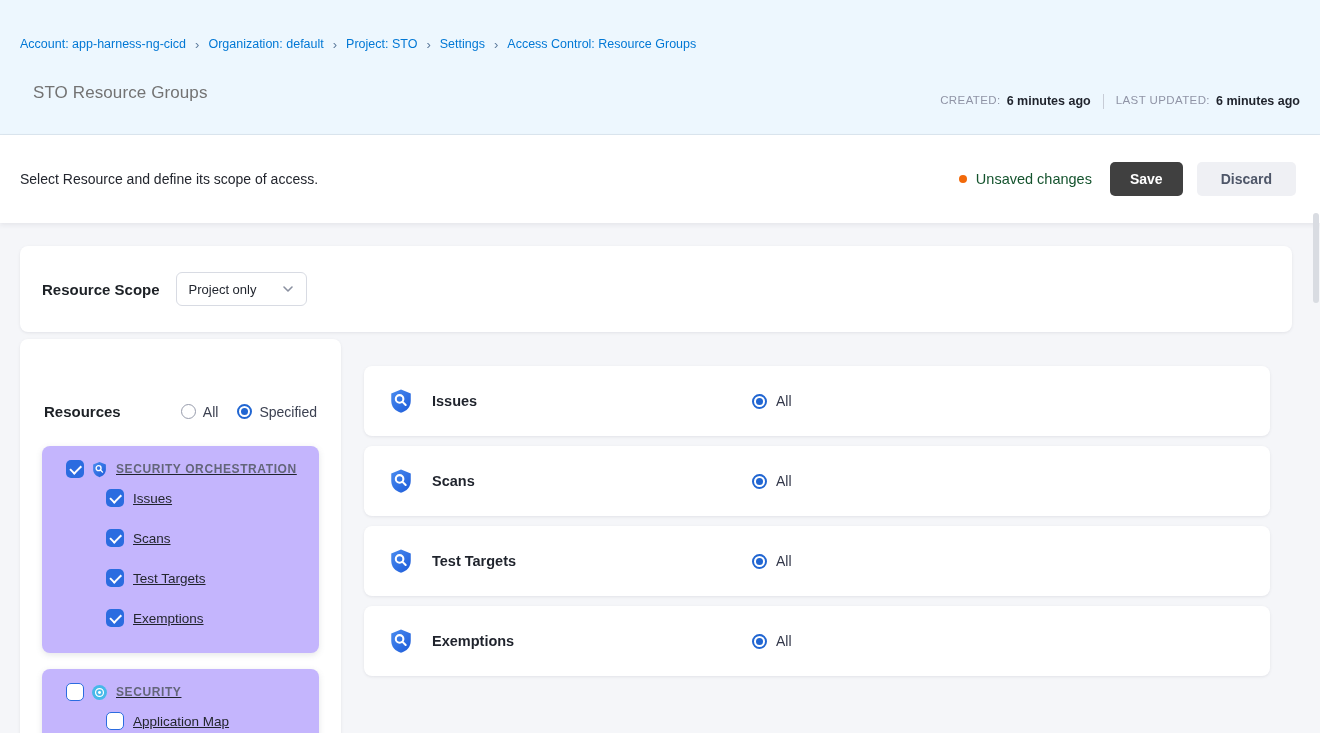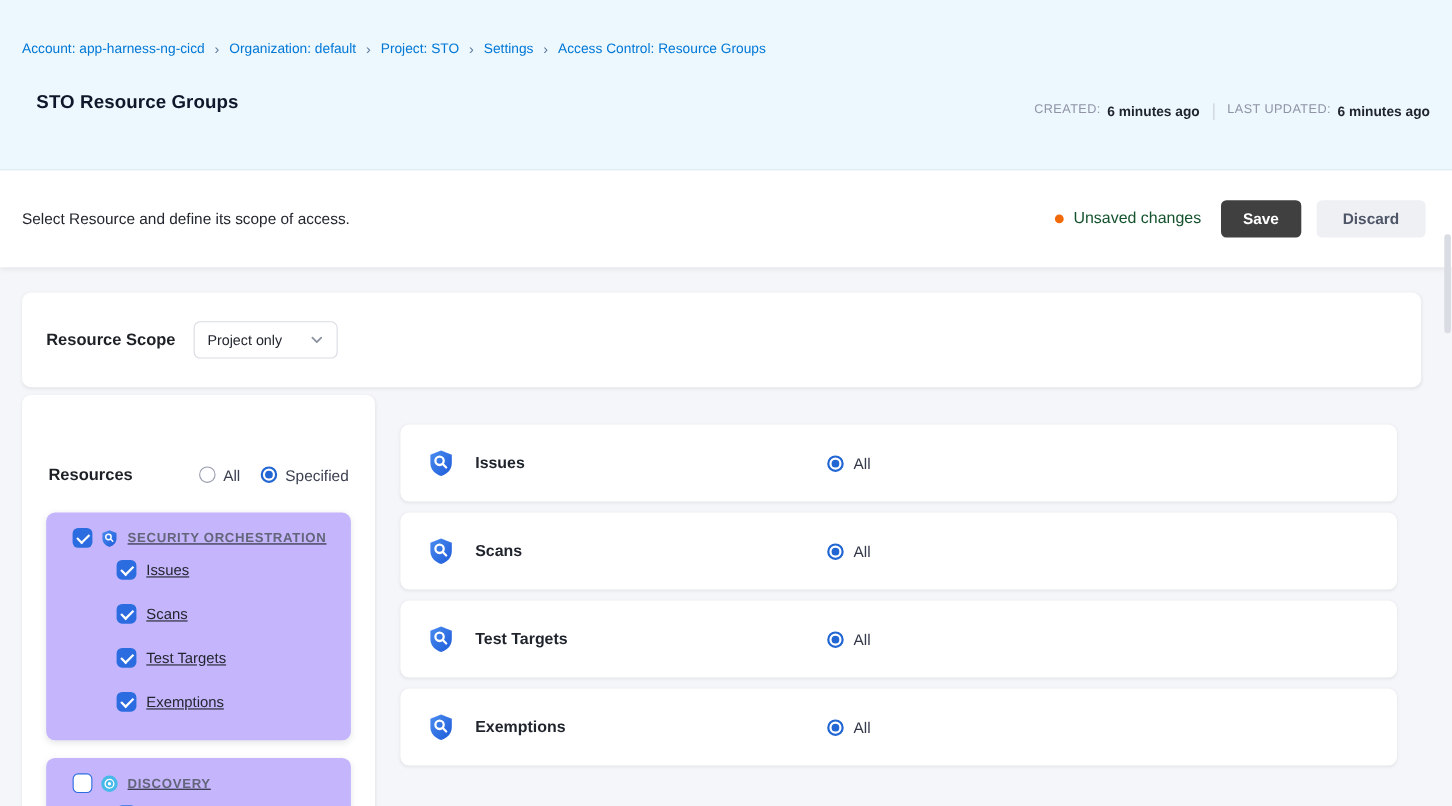--- a/index.html
+++ b/index.html
@@ -3,26 +3,26 @@
 <meta charset="utf-8">
 <style>
   * { margin:0; padding:0; box-sizing:border-box; }
   html,body { width:1320px; height:733px; overflow:hidden; }
   body {
     font-family:"Liberation Sans","DejaVu Sans",sans-serif;
     background:#f5f6f9; color:#1f232c; position:relative;
   }
 
   
-  .app-header { height:155px; background:#edf7fe; border-bottom:1px solid #dce7f0; padding:0 20px; }
+  .app-header { height:135px; background:#edf7fe; border-bottom:1px solid #dce7f0; padding:0 20px; }
   .breadcrumb { padding-top:37px; display:flex; align-items:center; gap:9px; font-size:12.5px; }
   .breadcrumb a { color:#0278d5; text-decoration:none; cursor:pointer; }
   .crumb-sep { color:#5d7b9d; font-size:13px; line-height:1; padding-top:1px; }
   .title-row { margin-top:25px; display:flex; align-items:center; justify-content:space-between; }
-  .page-title { margin-left:13px; font-size:17px; font-weight:700; color:#0f172a; letter-spacing:.1px; }
+  .page-title { margin-left:13px; font-size:17px; font-weight:400; color:#737373; letter-spacing:.1px; }
   .meta { display:flex; margin-top:18px; font-size:12.5px; }
   .meta-label { color:#9094a6; font-size:11.5px; letter-spacing:.4px; margin-right:6px; }
   .meta-value { color:#1f232c; font-weight:600; }
   .meta-divider { width:1px; height:15px; background:#c7ccd6; margin:0 12px; }
 
   
   .toolbar { height:88px; background:#fff; display:flex; align-items:center;
              padding:0 24px 0 20px; box-shadow:0 2px 5px rgba(40,41,61,.08); position:relative; z-index:2; }
   .toolbar-desc { font-size:14px; color:#23262e; }
   .toolbar-right { margin-left:auto; display:flex; align-items:center; }
@@ -200,21 +200,21 @@
           <span class="child-label">Exemptions</span>
         </div>
       </div>
 
       <div class="tree-card discovery">
         <div class="group-row">
           <span class="checkbox unchecked"></span>
           <svg class="tree-icon">
               <use href="#sym-discovery"></use>
             </svg>
-          <span class="group-label">DISCOVERY</span>
+          <span class="group-label">SECURITY</span>
         </div>
         <div class="child-row">
           <span class="checkbox unchecked"></span>
           <span class="child-label">Application Map</span>
         </div>
       </div>
     </aside>
 
     <main class="main-area">
 

